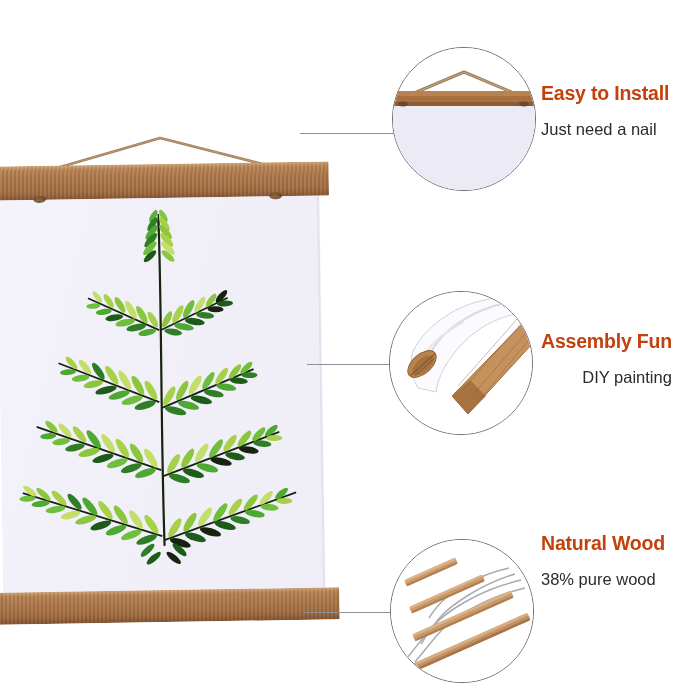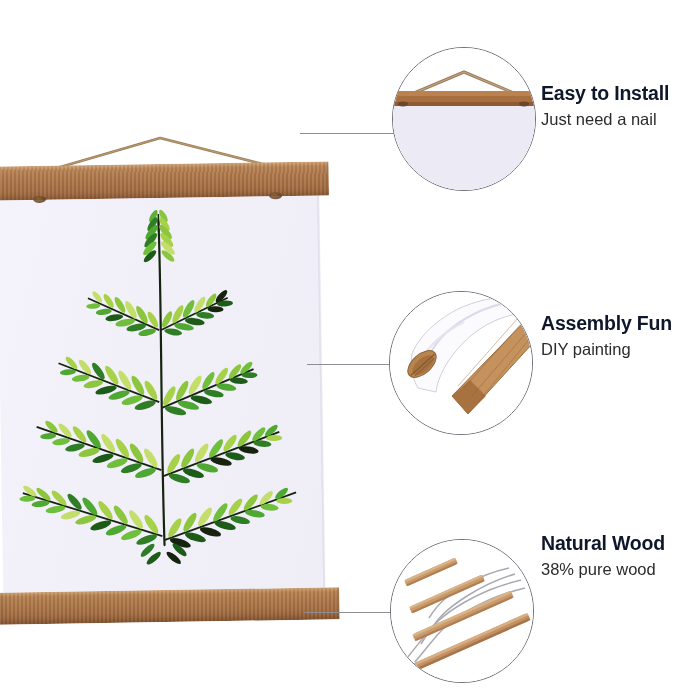--- a/index.html
+++ b/index.html
@@ -71,28 +71,28 @@
     width:142px;height:142px;border-radius:50%;
     border:1.4px solid #70707a;
     overflow:hidden;
     background:#ffffff;
   }
   .co1{left:392px;top:47px;}
   .co2{left:389px;top:291px;}
   .co3{left:390px;top:539px;}
 
   .labels{position:absolute;left:541px;}
-  .l1{top:82px;} .l2{top:312px;} .l3{top:532px;}
+  .l1{top:82px;} .l2{top:330px;text-align:right;} .l3{top:532px;}
   .heading{
-    font-size:19.5px;font-weight:bold;color:#0f172a;
+    font-size:19.5px;font-weight:bold;color:#c2410c;
     letter-spacing:-0.2px;line-height:22px;white-space:nowrap;
   }
   .subtext{
     font-size:16.5px;font-weight:normal;color:#2b2b2b;
-    margin-top:5px;line-height:20px;white-space:nowrap;
+    margin-top:15px;line-height:20px;white-space:nowrap;
   }
 
   
   .scene{position:absolute;inset:0;}
 </style>
 </head>
 <body>
 
 <div class="stage">
 

